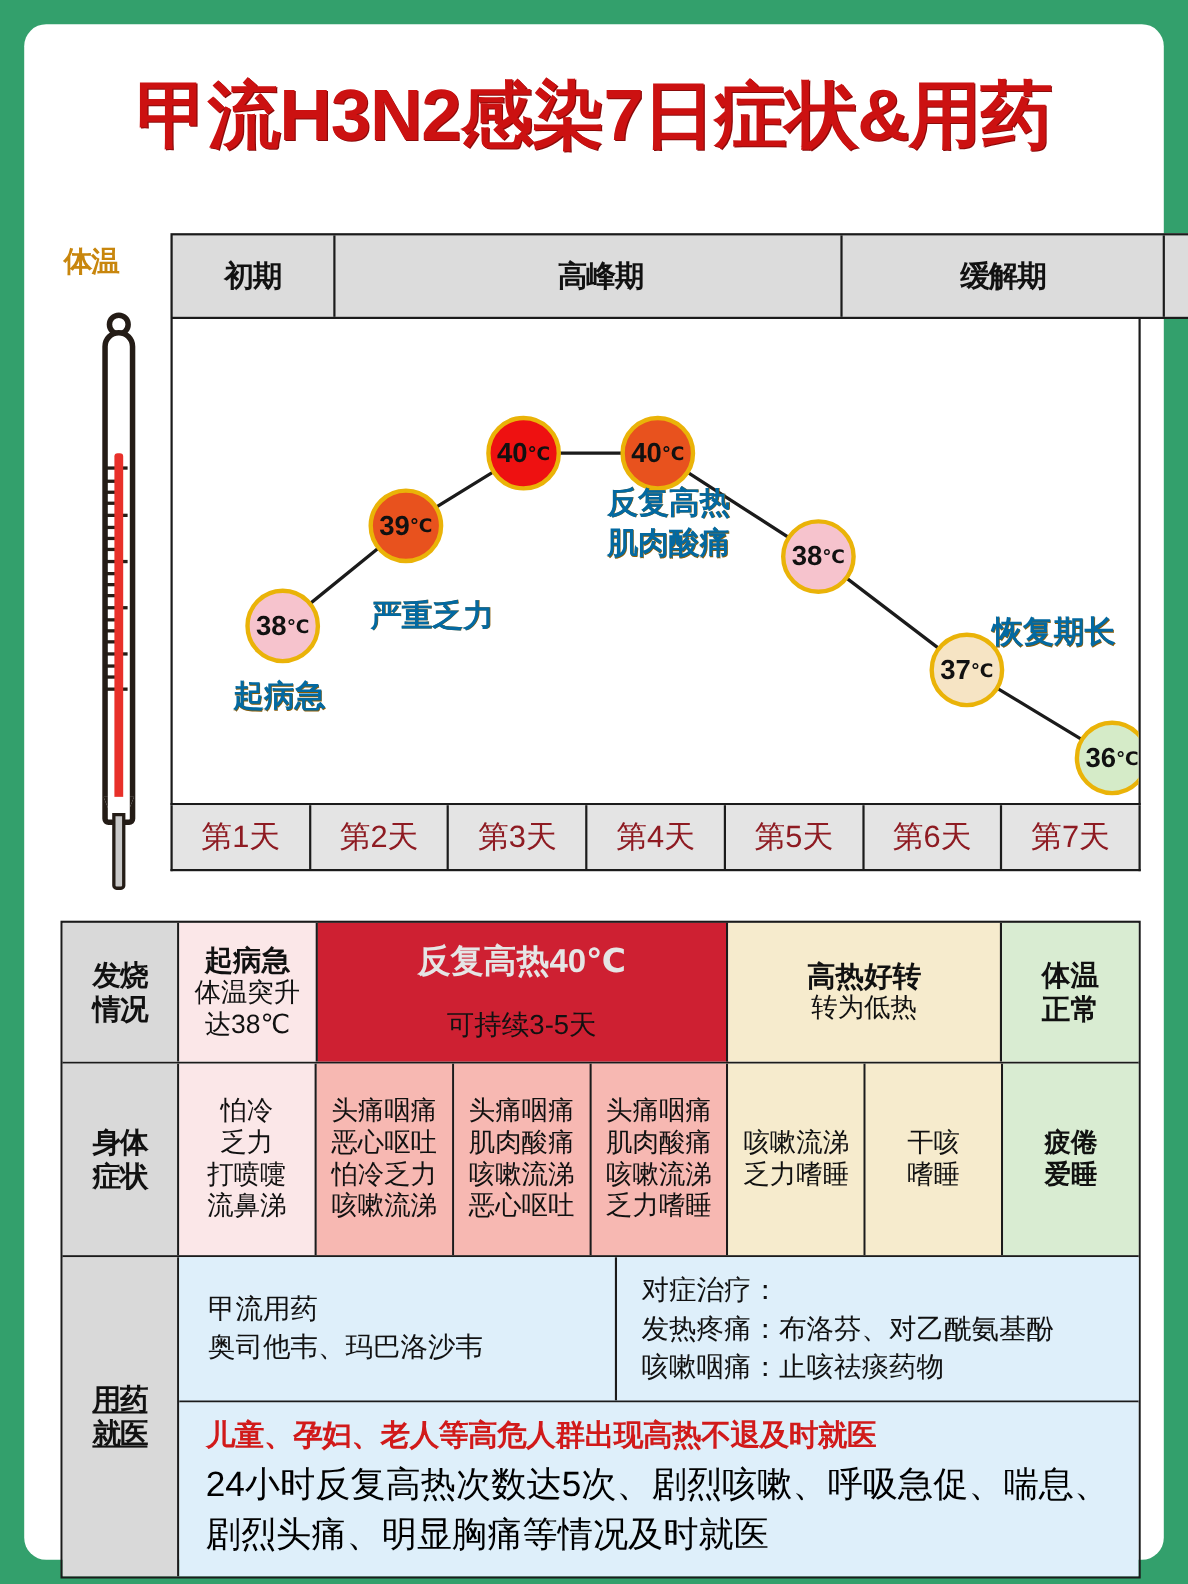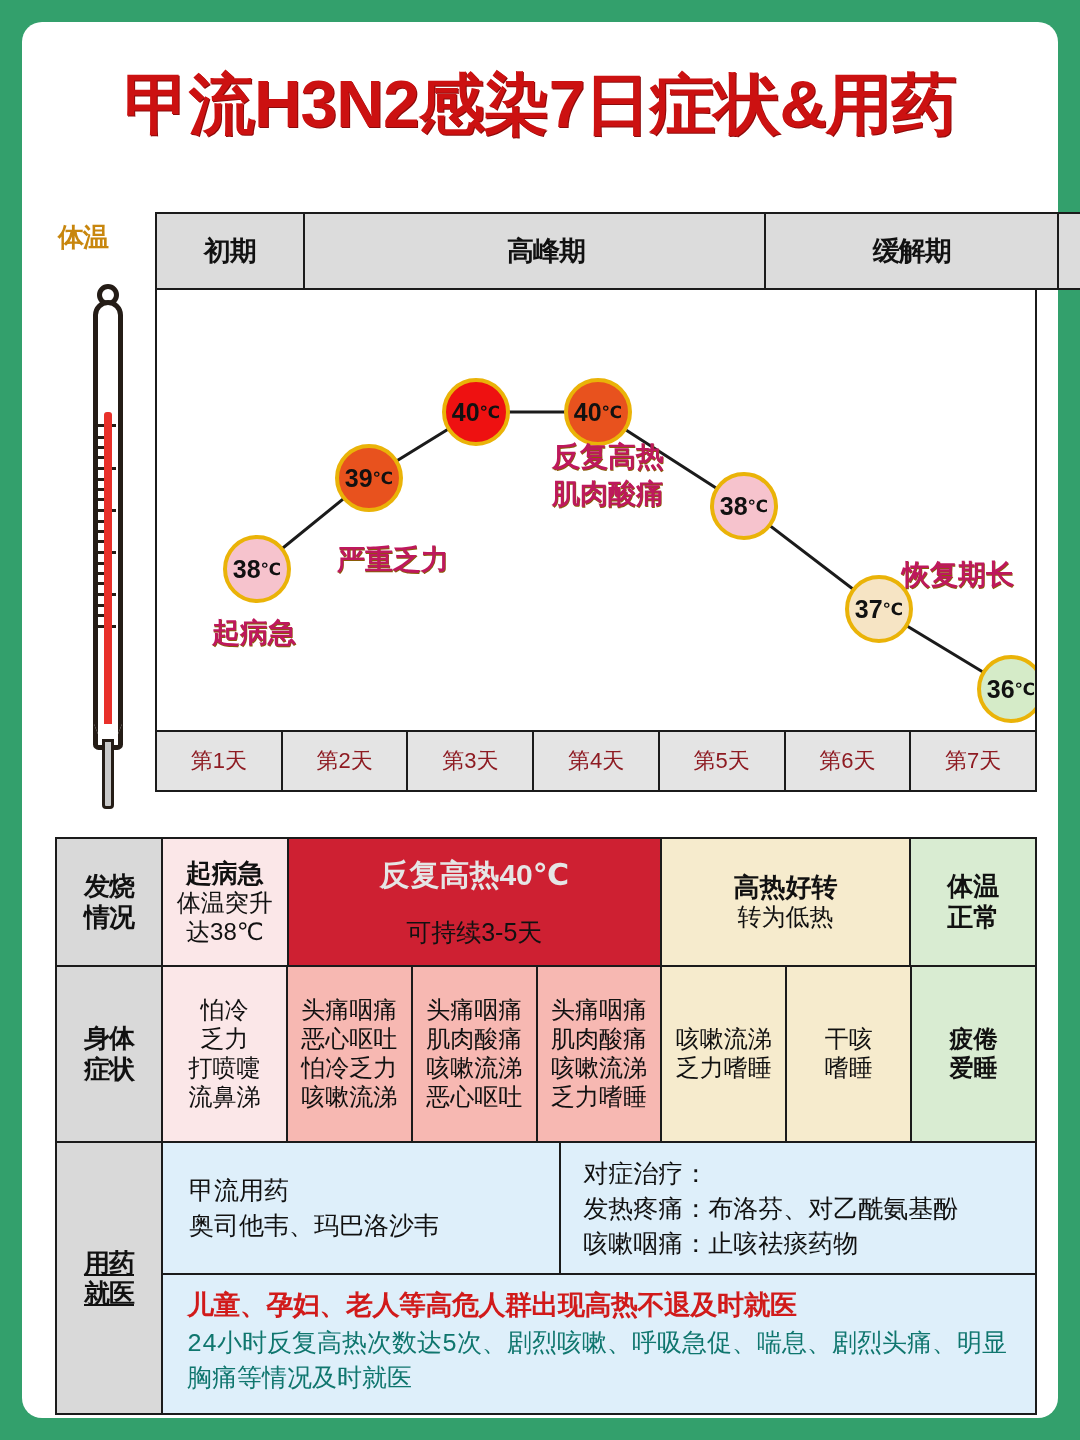--- a/index.html
+++ b/index.html
@@ -89,33 +89,33 @@
   .plot svg{position:absolute;left:0;top:0;}
   .node{
     position:absolute;width:68px;height:68px;border-radius:50%;
     border:4px solid #eab308;box-sizing:border-box;
     display:flex;align-items:center;justify-content:center;
     font-size:25px;font-weight:bold;color:#111;
     white-space:nowrap;
   }
   .node .deg{font-size:17px;vertical-align:super;line-height:1;}
   .anno{
-    position:absolute;font-size:28px;font-weight:bold;color:#be185d;
+    position:absolute;font-size:28px;font-weight:bold;color:#0369a1;
     letter-spacing:0px;white-space:nowrap;line-height:1.22;
     text-shadow:0.5px 0.5px 0 #8a5c06;
   }
 
   .days-row{
     position:absolute;left:0;top:520px;width:882px;height:60px;
     display:flex;border:2px solid #1b1b1b;border-top:none;box-sizing:border-box;
     background:#E4E4E4;
   }
   .day-cell{
     flex:1;display:flex;align-items:center;justify-content:center;
-    font-size:22px;color:#8E1B22;
+    font-size:28px;color:#8E1B22;
     border-right:2px solid #1b1b1b;box-sizing:border-box;
   }
   .day-cell:last-child{border-right:none;}
 
   
   .table{
     position:absolute;left:33px;top:815px;width:982px;
     border:2px solid #1b1b1b;box-sizing:border-box;
   }
   .trow{display:flex;border-bottom:2px solid #1b1b1b;}
@@ -172,21 +172,21 @@
     font-size:25px;color:#111;line-height:1.4;
   }
   .med-bottom{
     background:#DEEFFA;padding:12px 18px 16px 24px;box-sizing:border-box;
   }
   .warn{
     font-size:27px;font-weight:bold;color:#D11A1A;line-height:1.35;
     margin-bottom:4px;letter-spacing:-0.5px;
   }
   .warn-sub{
-    font-size:25px;color:#0f766e;line-height:1.4;font-family:Liberation Mono, monospace;
+    font-size:32px;color:#000000;line-height:1.4;
   }
 </style>
 </head>
 <body>
 
 <div class="page">
 
   <div class="title">甲流H3N2感染7日症状&amp;用药</div>
 
   <div class="temp-label">体温</div>

